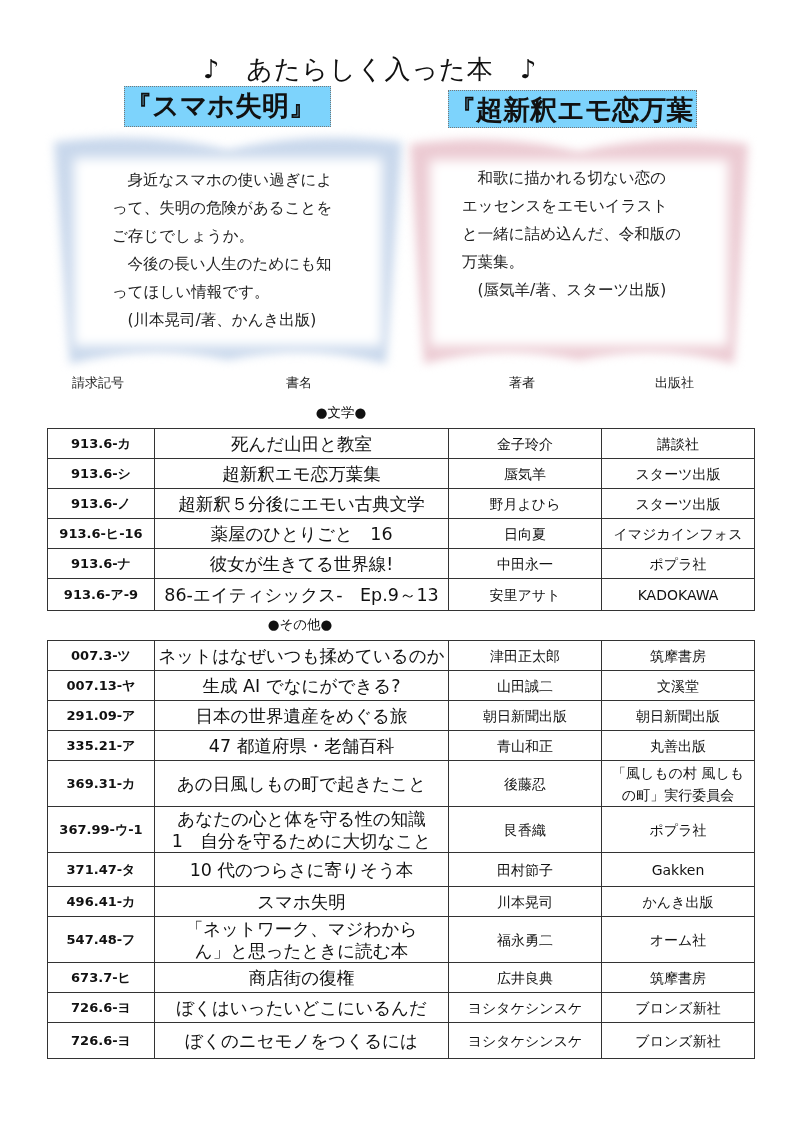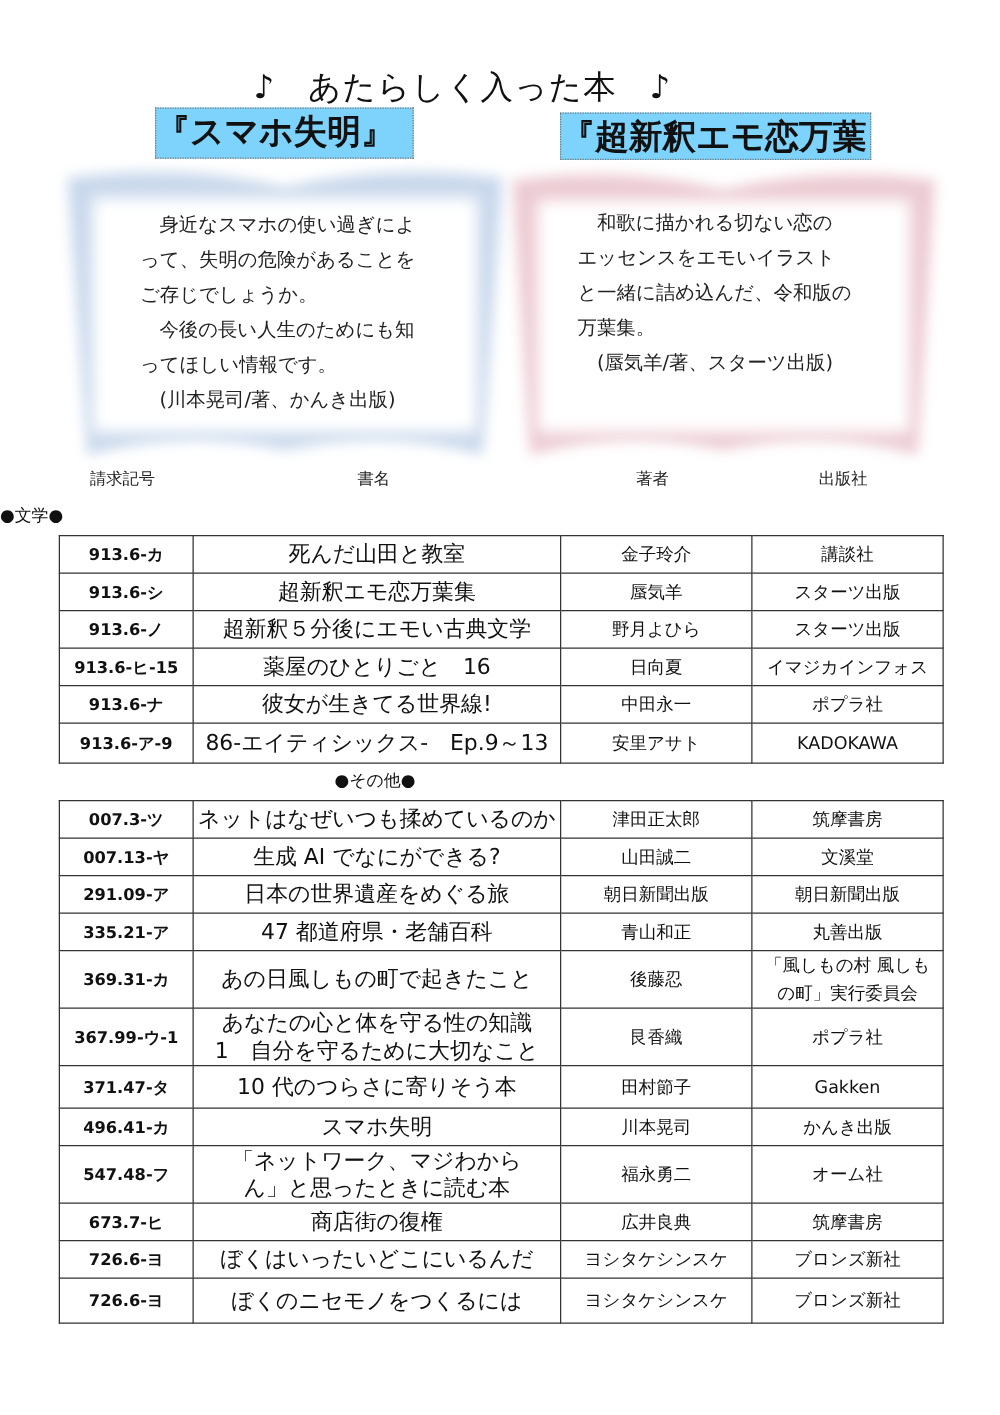--- a/index.html
+++ b/index.html
@@ -54,21 +54,21 @@
 エッセンスをエモいイラスト
 と一緒に詰め込んだ、令和版の
 万葉集。
 　(蜃気羊/著、スターツ出版)</div>
 
 <div class="abs hdr" style="left:72px;">請求記号</div>
 <div class="abs hdr" style="left:286px;">書名</div>
 <div class="abs hdr" style="left:509px;">著者</div>
 <div class="abs hdr" style="left:655px;">出版社</div>
 
-<div class="abs section" style="left:0; width:600px; top:404px;">●文学●</div>
+<div class="abs section" style="left:0; width:600px; text-align:center; top:404px;padding-left:41px;">●文学●</div>
 <table class="books" style="top:428px;">
   <colgroup>
       <col style="width:107px">
       <col style="width:294px">
       <col style="width:153px">
       <col style="width:153px">
     </colgroup>
   <tbody>
       <tr style="height:30px">
     <td class="code">913.6-カ</td>
@@ -82,21 +82,21 @@
     <td class="author">蜃気羊</td>
     <td class="pub">スターツ出版</td>
   </tr>
   <tr style="height:30px">
     <td class="code">913.6-ノ</td>
     <td class="name">超新釈５分後にエモい古典文学</td>
     <td class="author">野月よひら</td>
     <td class="pub">スターツ出版</td>
   </tr>
   <tr style="height:30px">
-    <td class="code">913.6-ヒ-15</td>
+    <td class="code">913.6-ヒ-16</td>
     <td class="name">薬屋のひとりごと　16</td>
     <td class="author">日向夏</td>
     <td class="pub">イマジカインフォス</td>
   </tr>
   <tr style="height:30px">
     <td class="code">913.6-ナ</td>
     <td class="name">彼女が生きてる世界線!</td>
     <td class="author">中田永一</td>
     <td class="pub">ポプラ社</td>
   </tr>

